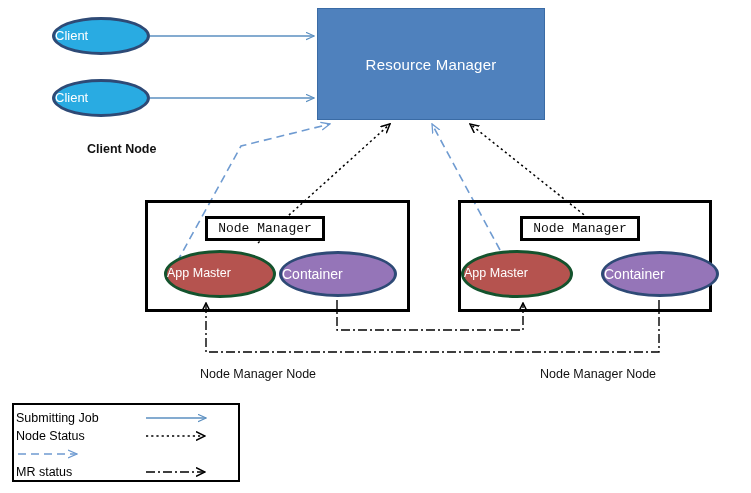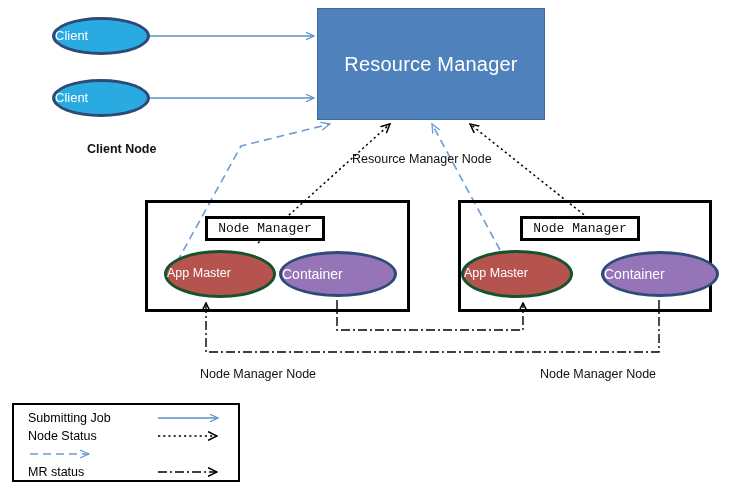--- a/index.html
+++ b/index.html
@@ -35,21 +35,21 @@
     background: #4f81bd;
     border: 1px solid #3a6ba5;
     display: flex;
     align-items: center;
     justify-content: center;
     box-sizing: border-box;
     z-index: 3;
   }
   .rm-box .rm-label {
     color: #ffffff;
-    font-size: 20px;
+    font-size: 15px;
     letter-spacing: 0.2px;
     white-space: nowrap;
   }
 
   
   .ellipse {
     position: absolute;
     border-radius: 50%;
     display: flex;
     align-items: center;
@@ -135,21 +135,21 @@
   .legend-box {
     position: absolute;
     left: 12px;
     top: 403px;
     width: 228px;
     height: 79px;
     border: 2px solid #000000;
     background: #ffffff;
     box-sizing: border-box;
     z-index: 6;
-    padding: 4px 0 0 14px;
+    padding: 4px 0 0 2px;
   }
   .legend-row {
     position: relative;
     height: 18px;
     display: flex;
     align-items: center;
   }
   .legend-label {
     font-size: 12.5px;
     color: #000000;
@@ -229,21 +229,20 @@
     <span>Node  Manager</span>
   </div>
   <div class="ellipse am-ellipse am-right">
     <span>App Master</span>
   </div>
   <div class="ellipse ct-ellipse ct-right">
     <span>Container</span>
   </div>
 
   <div class="caption cap-client">Client Node</div>
-  <div class="caption cap-rm">Resource Manager Node</div>
   <div class="caption cap-nm-left">Node Manager Node</div>
   <div class="caption cap-nm-right">Node Manager Node</div>
 
   <div class="legend-box">
     <div class="legend-row">
       <span class="legend-label">Submitting Job</span>
       <span class="legend-swatch">
         <svg width="72" height="14" viewBox="0 0 72 14" xmlns="http://www.w3.org/2000/svg">
           <path d="M2,7 L62,7" fill="none" stroke="#5b8fc0" stroke-width="1.4" marker-end="url(#ah-blue)"></path>
         </svg>

